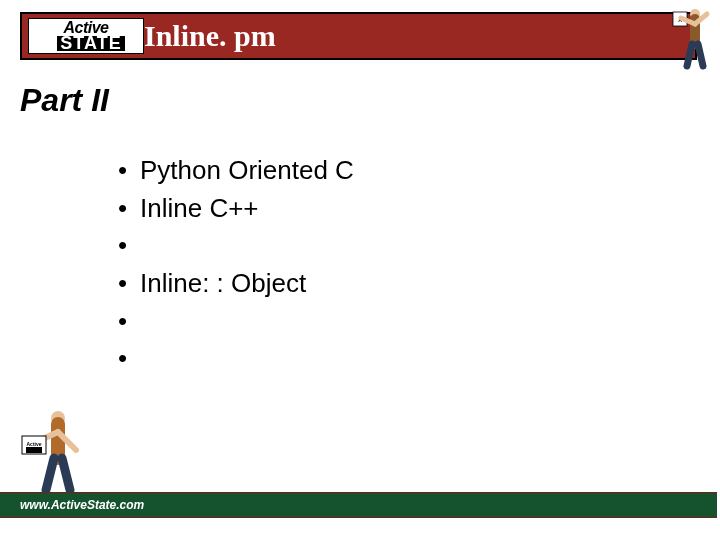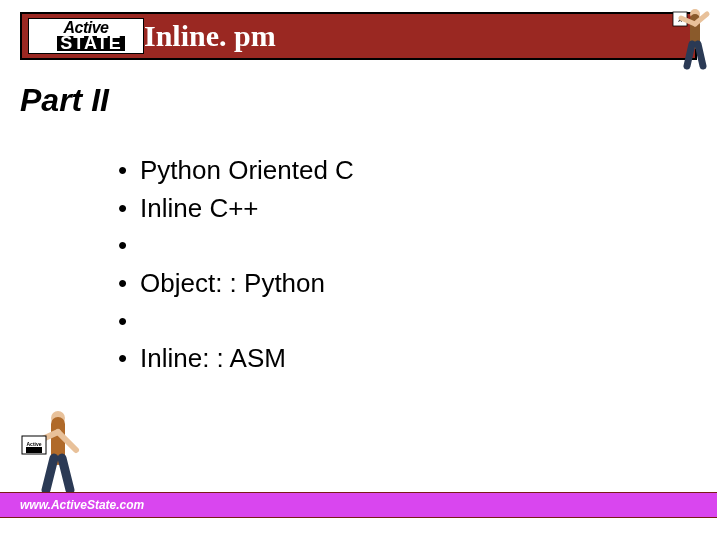--- a/index.html
+++ b/index.html
@@ -101,21 +101,21 @@
   .bullet-dot {
     width: 22px;
     text-align: left;
   }
   .footer-bar {
     position: absolute;
     left: 0;
     right: 0;
     bottom: 22px;
     height: 26px;
-    background: #d946ef;
+    background: #14532d;
     border-top: 1px solid #7a1c18;
     border-bottom: 1px solid #7a1c18;
     display: flex;
     align-items: center;
     padding-left: 20px;
   }
   .footer-url {
     font-family: Arial, sans-serif;
     font-size: 12px;
     font-style: italic;
@@ -167,28 +167,27 @@
     </div>
     <div class="bullet-row">
       <span class="bullet-dot">•</span>
       <span>Inline C++</span>
     </div>
     <div class="bullet-row">
       <span class="bullet-dot">•</span>
     </div>
     <div class="bullet-row">
       <span class="bullet-dot">•</span>
-      <span>Object: : Python</span>
-    </div>
-    <div class="bullet-row">
-      <span class="bullet-dot">•</span>
-    </div>
-    <div class="bullet-row">
-      <span class="bullet-dot">•</span>
-      <span>Inline: : ASM</span>
+      <span>Inline: : Object</span>
+    </div>
+    <div class="bullet-row">
+      <span class="bullet-dot">•</span>
+    </div>
+    <div class="bullet-row">
+      <span class="bullet-dot">•</span>
     </div>
   </div>
 
   <div class="footer-figure">
     <svg viewBox="0 0 68 88" width="68" height="88">
       <circle cx="40" cy="12" r="7" fill="#e8c19a"></circle>
       <path d="M40 18 L40 52" stroke="#b06a2a" stroke-width="14" stroke-linecap="round"></path>
       <path d="M40 26 L18 36" stroke="#e8c19a" stroke-width="6" stroke-linecap="round"></path>
       <path d="M40 26 L58 44" stroke="#e8c19a" stroke-width="6" stroke-linecap="round"></path>
       <rect x="4" y="30" width="24" height="18" fill="#fff" stroke="#000" stroke-width="1"></rect>

